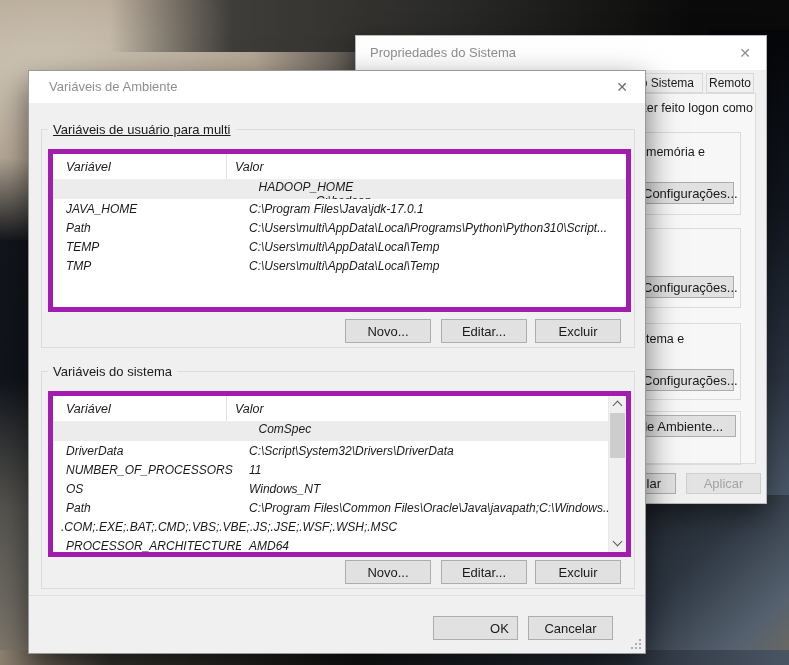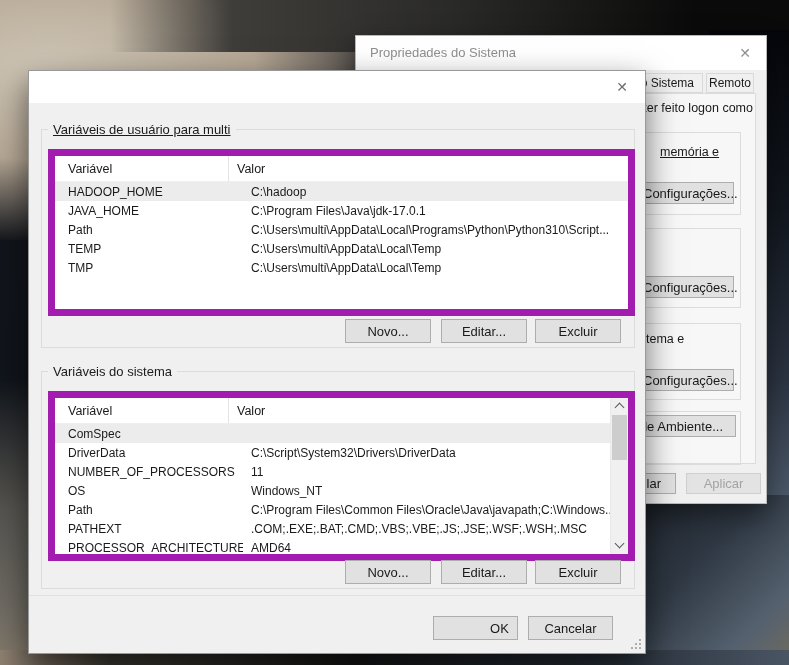--- a/index.html
+++ b/index.html
@@ -30,26 +30,26 @@
 
   .groupbox{position:absolute;border:1px solid #dcdcdc;}
   .grouplabel{position:absolute;font-size:13px;color:#1b1b1b;background:#f0f0f0;padding:0 5px;white-space:nowrap;}
 
   .winbtn{position:absolute;background:#e1e1e1;border:1px solid #adadad;color:#1a1a1a;
     font-family:"Liberation Sans",sans-serif;font-size:13px;padding:0;text-align:center;}
   .winbtn.disabled{color:#a3a3a3;border-color:#cfcfcf;background:#e3e3e3;}
   .winbtn.frag{text-align:right;padding-right:12px;}
 
   
-  .lv{position:absolute;background:#ffffff;border:7px solid #a21caf;overflow:hidden;font-size:12px;color:#1a1a1a;}
+  .lv{position:absolute;background:#ffffff;border:5px solid #a21caf;overflow:hidden;font-size:12px;color:#1a1a1a;font-style:italic;}
   .lv-header{display:flex;height:25px;align-items:center;border-bottom:1px solid #efefef;}
   .hc1{width:174px;height:100%;display:flex;align-items:center;padding-left:13px;border-right:1px solid #e3e3e3;box-sizing:border-box;font-size:12.5px;}
   .hc2{flex:1;padding-left:8px;font-size:12.5px;}
   .lv-row{display:flex;height:19px;align-items:center;white-space:nowrap;}
-  .lv-row.selected{background:#ececec;}
+  .lv-row.selected{background:#ececec;flex-direction:column;}
   .c1{width:175px;padding-left:13px;flex-shrink:0;overflow:hidden;}
   .c2{flex:1;padding-left:8px;overflow:hidden;}
 
   
   .scrollbar{position:absolute;right:0;top:0;bottom:0;width:17px;background:#f0f0f0;border-left:1px solid #e9e9e9;}
   .sb-btn{position:absolute;left:0;right:0;height:17px;}
   .sb-btn.up{top:0;} .sb-btn.down{bottom:0;}
   .chev{position:absolute;left:5px;width:6px;height:6px;border-left:1.6px solid #5a5a5a;border-top:1.6px solid #5a5a5a;}
   .chev.up{top:6px;transform:rotate(45deg);}
   .chev.down{top:3px;transform:rotate(225deg);}
@@ -97,39 +97,40 @@
     </div>
 
     <div class="tab" style="left:245px;width:102px;text-align:right;padding-right:8px;">do Sistema</div>
     <div class="tab" style="left:350px;width:48px;text-align:center;">Remoto</div>
 
     <div class="tabpage"></div>
 
     <span class="fragtext" style="right:13px;top:65px;">ter feito logon como</span>
 
     <div class="groupbox" style="left:25px;top:96px;width:358px;height:81px;"></div>
-    <span class="fragtext" style="left:304px;top:109px;text-decoration:underline;">memória e</span>
+    <span class="fragtext" style="left:290px;top:109px;">memória e</span>
     <button class="winbtn" style="left:286px;top:146px;width:92px;height:22px;">Configurações...</button>
 
     <div class="groupbox" style="left:25px;top:192px;width:358px;height:78px;"></div>
     <button class="winbtn" style="left:286px;top:240px;width:92px;height:22px;">Configurações...</button>
 
     <div class="groupbox" style="left:25px;top:287px;width:358px;height:75px;"></div>
     <span class="fragtext" style="left:290px;top:296px;">tema e</span>
     <button class="winbtn" style="left:286px;top:333px;width:92px;height:22px;">Configurações...</button>
 
     <div class="groupbox" style="left:25px;top:375px;width:358px;height:52px;"></div>
     <button class="winbtn frag" style="left:225px;top:379px;width:155px;height:22px;">veis de Ambiente...</button>
 
     <button class="winbtn frag" style="left:235px;top:437px;width:85px;height:21px;padding-right:14px;">elar</button>
     <button class="winbtn disabled" style="left:330px;top:437px;width:75px;height:21px;">Aplicar</button>
   </div>
 
   <div class="win" id="envvars">
     <div class="titlebar">
+      <span class="wtitle">Variáveis de Ambiente</span>
       <span class="closebox">✕</span>
     </div>
 
     <div class="groupbox" style="left:12px;top:58px;width:592px;height:217px;"></div>
     <span class="grouplabel" style="left:19px;top:51px;text-decoration:underline;">Variáveis de usuário para multi</span>
 
     <div class="lv" style="left:19px;top:78px;width:573px;height:153px;">
       <div class="lv-header">
         <span class="hc1">Variável</span>
         <span class="hc2">Valor</span>
@@ -181,21 +182,20 @@
       </div>
       <div class="lv-row">
         <span class="c1">OS</span>
         <span class="c2">Windows_NT</span>
       </div>
       <div class="lv-row">
         <span class="c1">Path</span>
         <span class="c2">C:\Program Files\Common Files\Oracle\Java\javapath;C:\Windows...</span>
       </div>
       <div class="lv-row">
-        <span class="c1">PATHEXT</span>
         <span class="c2">.COM;.EXE;.BAT;.CMD;.VBS;.VBE;.JS;.JSE;.WSF;.WSH;.MSC</span>
       </div>
       <div class="lv-row">
         <span class="c1">PROCESSOR_ARCHITECTURE</span>
         <span class="c2">AMD64</span>
       </div>
       <div class="scrollbar">
         <div class="sb-btn up">
           <span class="chev up"></span>
         </div>

